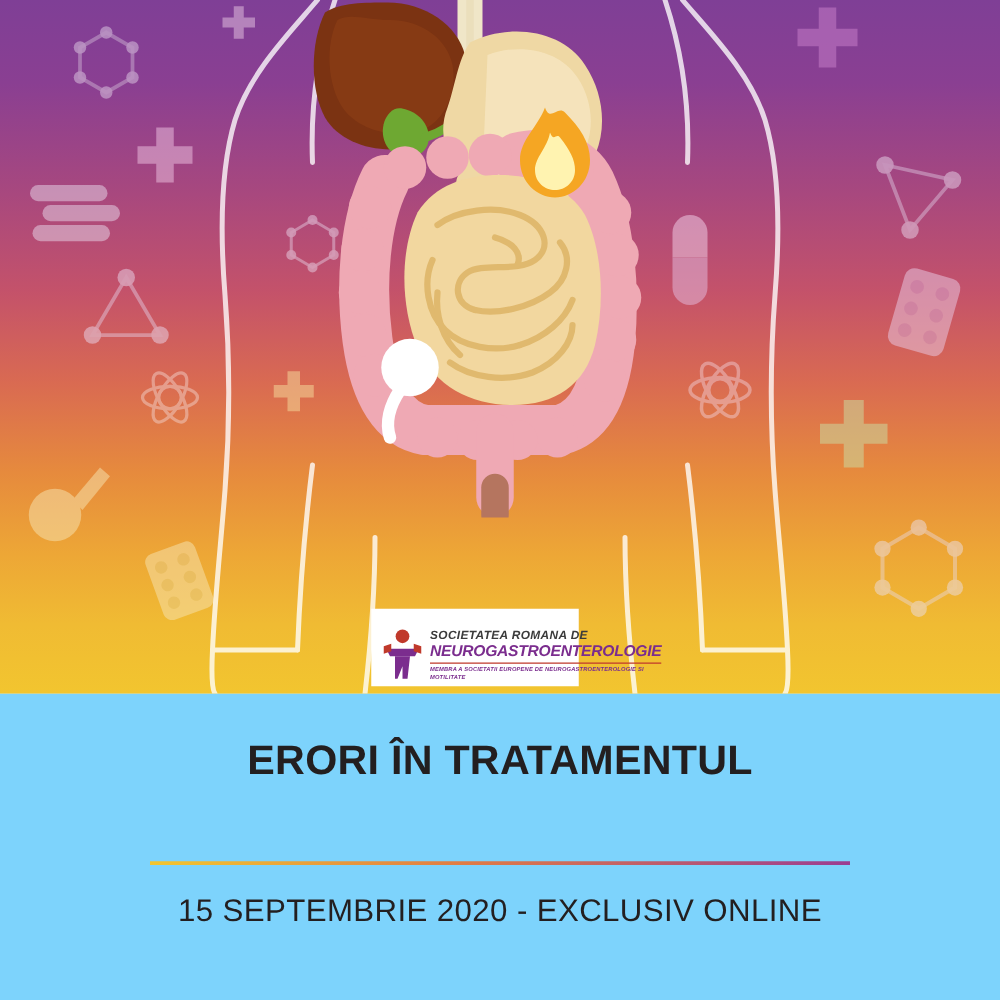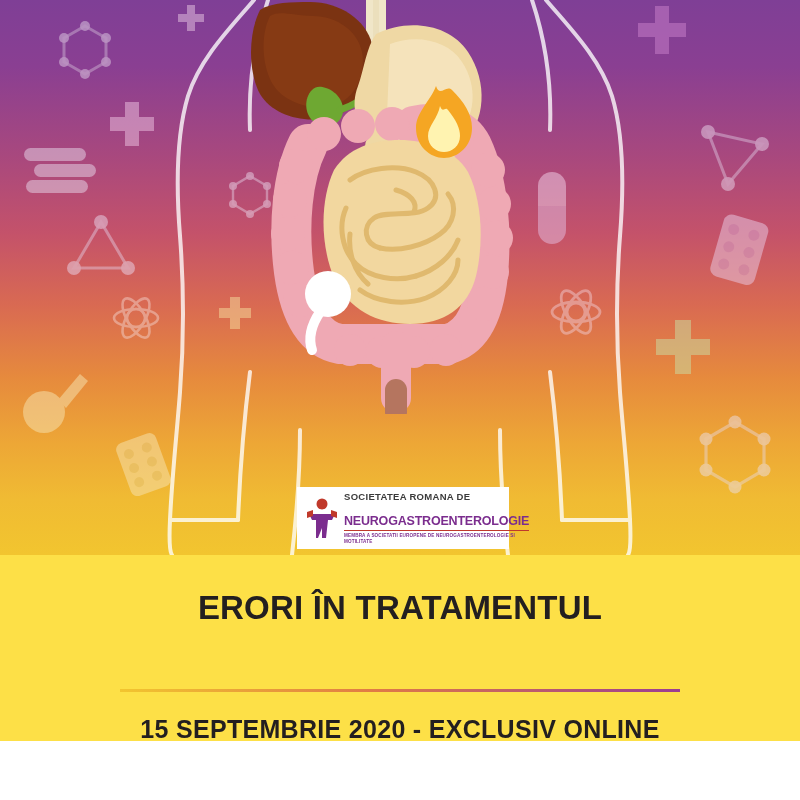--- a/index.html
+++ b/index.html
@@ -39,50 +39,51 @@
   
   .silhouette { position: absolute; left: 0; top: 0; }
 
   
   .organs { position: absolute; left: 200px; top: -6px; }
 
   
   .logo-box {
     position: absolute;
     left: 297px; top: 487px;
-    width: 212px; height: 62px;
+    width: 166px; height: 62px;
     background: #ffffff;
     display: flex;
-    align-items: center;
+    align-items: flex-end;
     padding: 4px 6px 4px 8px;
     gap: 5px;
+    font-style: italic;
   }
   .logo-mark { width: 34px; height: 44px; flex: 0 0 34px; }
   .logo-text { display: flex; flex-direction: column; justify-content: center; }
   .logo-l1 {
     font-size: 9.5px; font-weight: bold; letter-spacing: .3px;
     color: #3b3b3b; line-height: 11px;
     font-family: "Liberation Sans", sans-serif;
   }
   .logo-l2 {
     font-size: 12.5px; font-weight: bold; letter-spacing: -.2px;
-    color: #7b2d8e; line-height: 14px; margin-top: 12px;
+    color: #7b2d8e; line-height: 14px;
   }
   .logo-rule { height: 1px; background: #c0392b; margin: 2px 0 2px; width: 100%; }
   .logo-l3 {
     font-size: 4.6px; font-weight: bold; color: #7b2d8e;
     letter-spacing: .15px; line-height: 6px;
   }
 
   
   .lower {
     position: absolute;
     left: 0; top: 555px;
-    width: 800px; height: 186px;
-    background: #fde047;
+    width: 800px; height: 245px;
+    background: #7dd3fc;
   }
   .title {
     text-align: center;
     margin-top: 32px;
     color: #231f20;
     font-weight: bold;
     font-size: 33px;
     line-height: 41px;
     letter-spacing: .2px;
   }
@@ -92,21 +93,20 @@
     width: 560px; height: 3px;
     background: linear-gradient(90deg, #f2c52f 0%, #e07b45 45%, #9b3d92 100%);
   }
   .subtitle {
     position: absolute;
     left: 0; top: 160px; width: 800px;
     text-align: center;
     color: #231f20;
     font-size: 25px;
     letter-spacing: .3px;
-    font-weight: bold;
   }
 </style>
 </head>
 <body>
 
 <div class="poster">
 
   <div class="hero">
 
     <svg class="bgicon" style="left:52px;top:18px;" width="66" height="62" viewBox="0 0 66 62">

